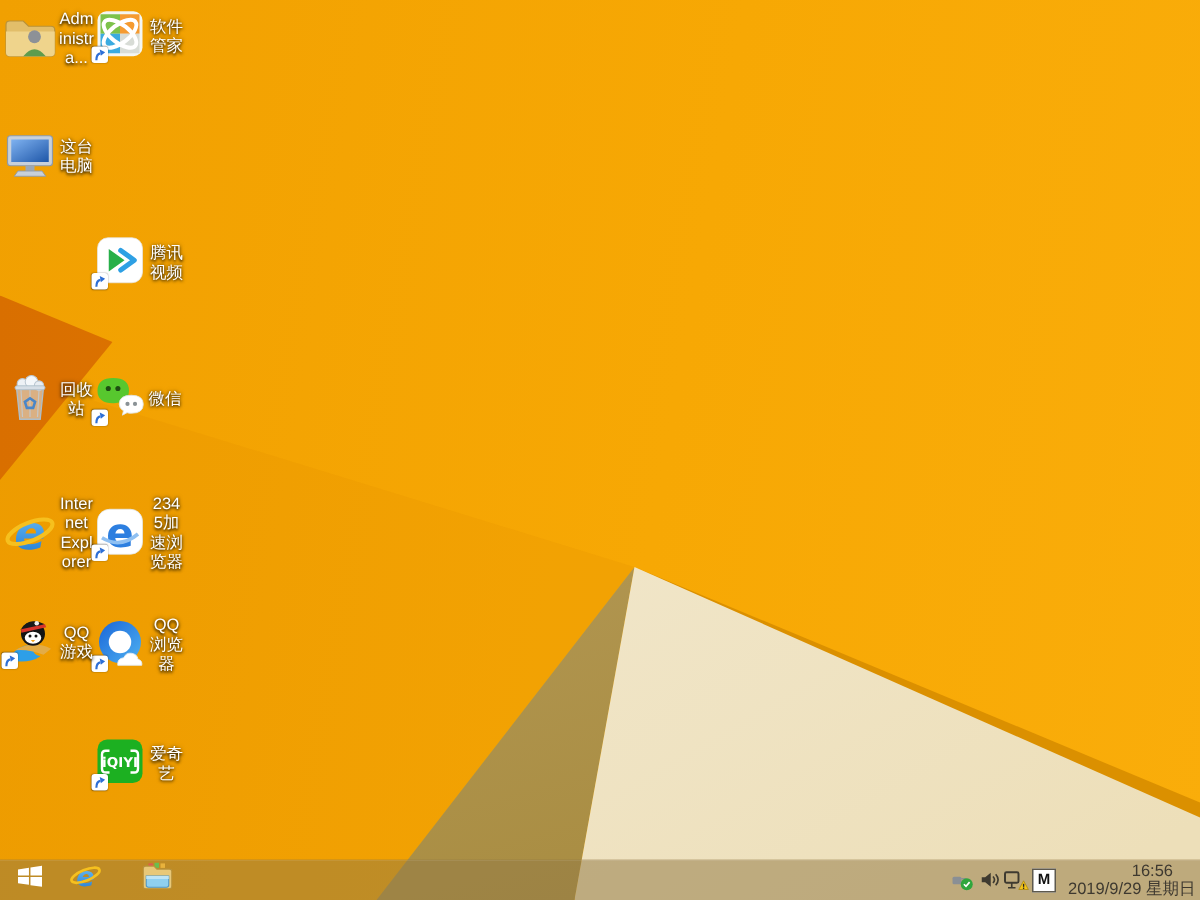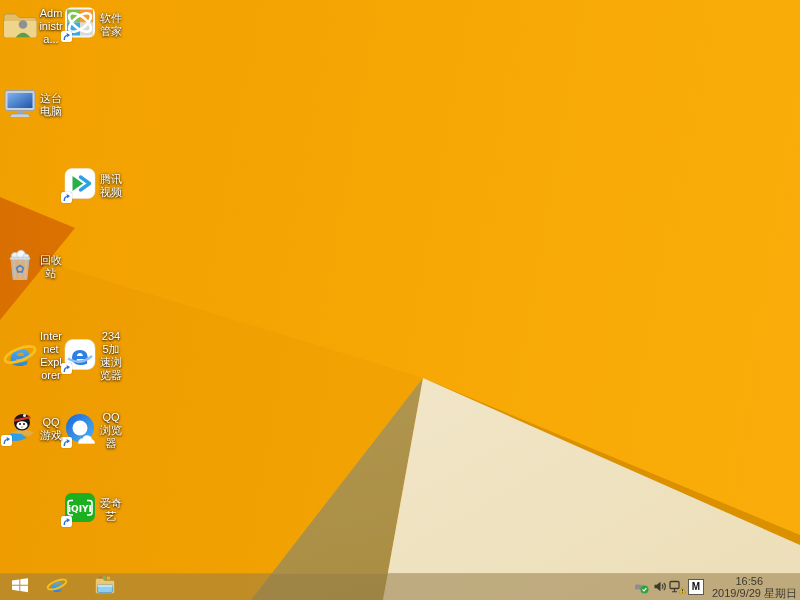--- a/index.html
+++ b/index.html
@@ -28,21 +28,21 @@
   
   .taskbar{position:absolute;left:0;right:0;bottom:0;height:27px;
     background:rgba(148,122,70,.53);box-shadow:inset 0 1px 0 rgba(255,255,255,.08);}
   .tbtn{position:absolute;top:0;height:27px;display:flex;align-items:center;justify-content:center;}
   .tray{position:absolute;right:0;top:0;height:27px;display:flex;align-items:center;}
   .tray-ic{width:18px;height:27px;display:flex;align-items:center;justify-content:center;}
   .imebox{width:14px;height:14px;background:#fff;border:1px solid #5d594e;display:flex;
     align-items:center;justify-content:center;font-size:10px;font-weight:bold;color:#111;margin-left:2px;}
   .clock{display:flex;flex-direction:column;align-items:flex-end;padding:0 3px 0 8px;
     font-size:11px;line-height:12px;color:#3E3930;}
-  .clock .time{margin-right:34px;}
+  .clock .time{margin-right:15px;}
 </style>
 </head>
 <body>
 
 <div class="screen">
 
   <div class="layer wp-base"></div>
   <div class="layer wp-shade"></div>
   <div class="layer wp-darkleft"></div>
   <div class="layer wp-ridge"></div>
@@ -95,21 +95,21 @@
             <path d="M2.5 9 Q2.5 4.5 5.5 4" stroke="#2E6FD6" stroke-width="1.6" fill="none"></path>
             <path d="M5 1.2 L9 3.2 5.8 5.8 z" fill="#2E6FD6"></path>
           </svg>
       </div>
     </div>
     <div class="lbl">软件管家</div>
   </div>
 
 
 
-  <div class="dicon" style="left:61px;top:167px">
+  <div class="dicon" style="left:61px;top:157px">
     <div class="art">
       <svg width="38" height="36" viewBox="0 0 38 36">
         <rect x="4" y="1.5" width="30" height="30" rx="7" fill="#FFF" stroke="#E6E6E6" stroke-width="0.5"></rect>
         <path d="M11.5 9 L22 16.5 11.5 24 z" fill="#27AF49"></path>
         <path d="M19.5 10 L28.5 16.5 19.5 23" fill="none" stroke="#2EA0E4" stroke-width="3.4" stroke-linecap="round" stroke-linejoin="round"></path>
       </svg>
       <div class="shortcut">
         <svg width="9" height="9" viewBox="0 0 10 10">
             <path d="M2.5 9 Q2.5 4.5 5.5 4" stroke="#2E6FD6" stroke-width="1.6" fill="none"></path>
             <path d="M5 1.2 L9 3.2 5.8 5.8 z" fill="#2E6FD6"></path>
@@ -127,20 +127,39 @@
         <circle cx="25" cy="9" r="3.1" fill="#E8EDF2" stroke="#BCC8D2" stroke-width="0.7"></circle>
         <path d="M10 10.5 h18 l-2.2 21 h-13.6 z" fill="rgba(218,229,238,0.55)" stroke="#AEBEC9" stroke-width="0.9"></path>
         <path d="M13 12 l1 18 M19 12 v18 M25 12 l-1 18" stroke="#C2CED8" stroke-width="0.8" opacity="0.8"></path>
         <rect x="9" y="9.2" width="20" height="2.6" rx="1.3" fill="#D6DEE6" stroke="#AEBEC9" stroke-width="0.6"></rect>
         <path d="M19 17.5 l3.4 2.4 -1.3 4 h-4.2 l-1.3-4 z" fill="none" stroke="#4A86C8" stroke-width="1.7"></path>
       </svg>
     </div>
     <div class="lbl">回收站</div>
   </div>
 
+  <div class="dicon" style="left:61px;top:248px">
+    <div class="art">
+      <svg width="38" height="36" viewBox="0 0 38 36">
+        <path d="M4 12.5 q0-8.5 10.5-8.5 q10.5 0 10.5 8.5 q0 4.2-3.6 6.3 l.8 3.6 -3.9-2.1 q-1.8.5-3.8.5 q-10.5 0-10.5-8.3 z" fill="#57C72E"></path>
+        <circle cx="11.2" cy="11" r="1.7" fill="#1E4D12"></circle>
+          <circle cx="17.6" cy="11" r="1.7" fill="#1E4D12"></circle>
+        <path d="M18.5 21.5 q0-6 8-6 q8 0 8 6 q0 6-8 6 q-1.5 0-2.8-.4 l-3.1 1.7 .7-2.9 q-2.8-1.6-2.8-4.4 z" fill="#FFF" stroke="#E0E4E2" stroke-width="0.6"></path>
+        <circle cx="24" cy="21.3" r="1.4" fill="#8A9296"></circle>
+          <circle cx="29" cy="21.3" r="1.4" fill="#8A9296"></circle>
+      </svg>
+      <div class="shortcut">
+        <svg width="9" height="9" viewBox="0 0 10 10">
+            <path d="M2.5 9 Q2.5 4.5 5.5 4" stroke="#2E6FD6" stroke-width="1.6" fill="none"></path>
+            <path d="M5 1.2 L9 3.2 5.8 5.8 z" fill="#2E6FD6"></path>
+          </svg>
+      </div>
+    </div>
+    <div class="lbl">微信</div>
+  </div>
 
   <div class="dicon" style="left:1px;top:329px">
     <div class="art">
       <svg width="38" height="36" viewBox="0 0 38 36">
         <defs>
             <linearGradient id="g-ie" x1="0" y1="0" x2="0" y2="1">
           <stop offset="0" stop-color="#6FC3F7"></stop>
               <stop offset="1" stop-color="#1B75D0"></stop>
             </linearGradient>
           </defs>

